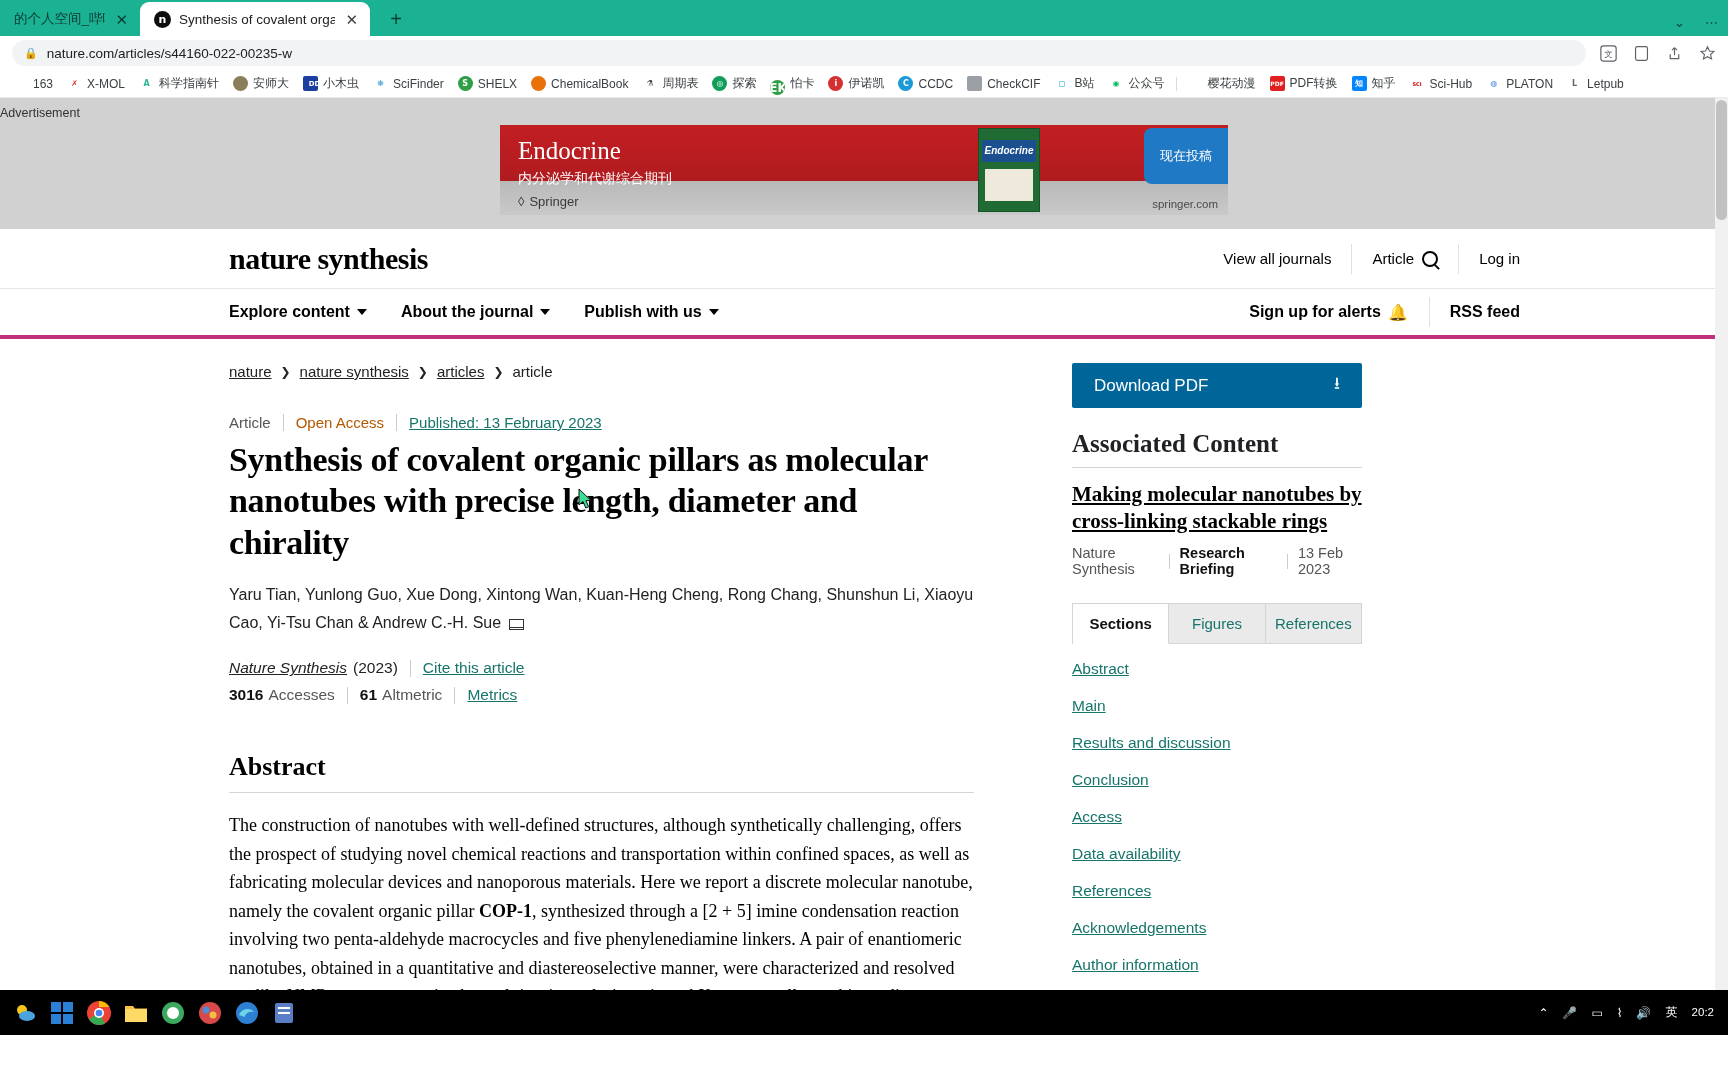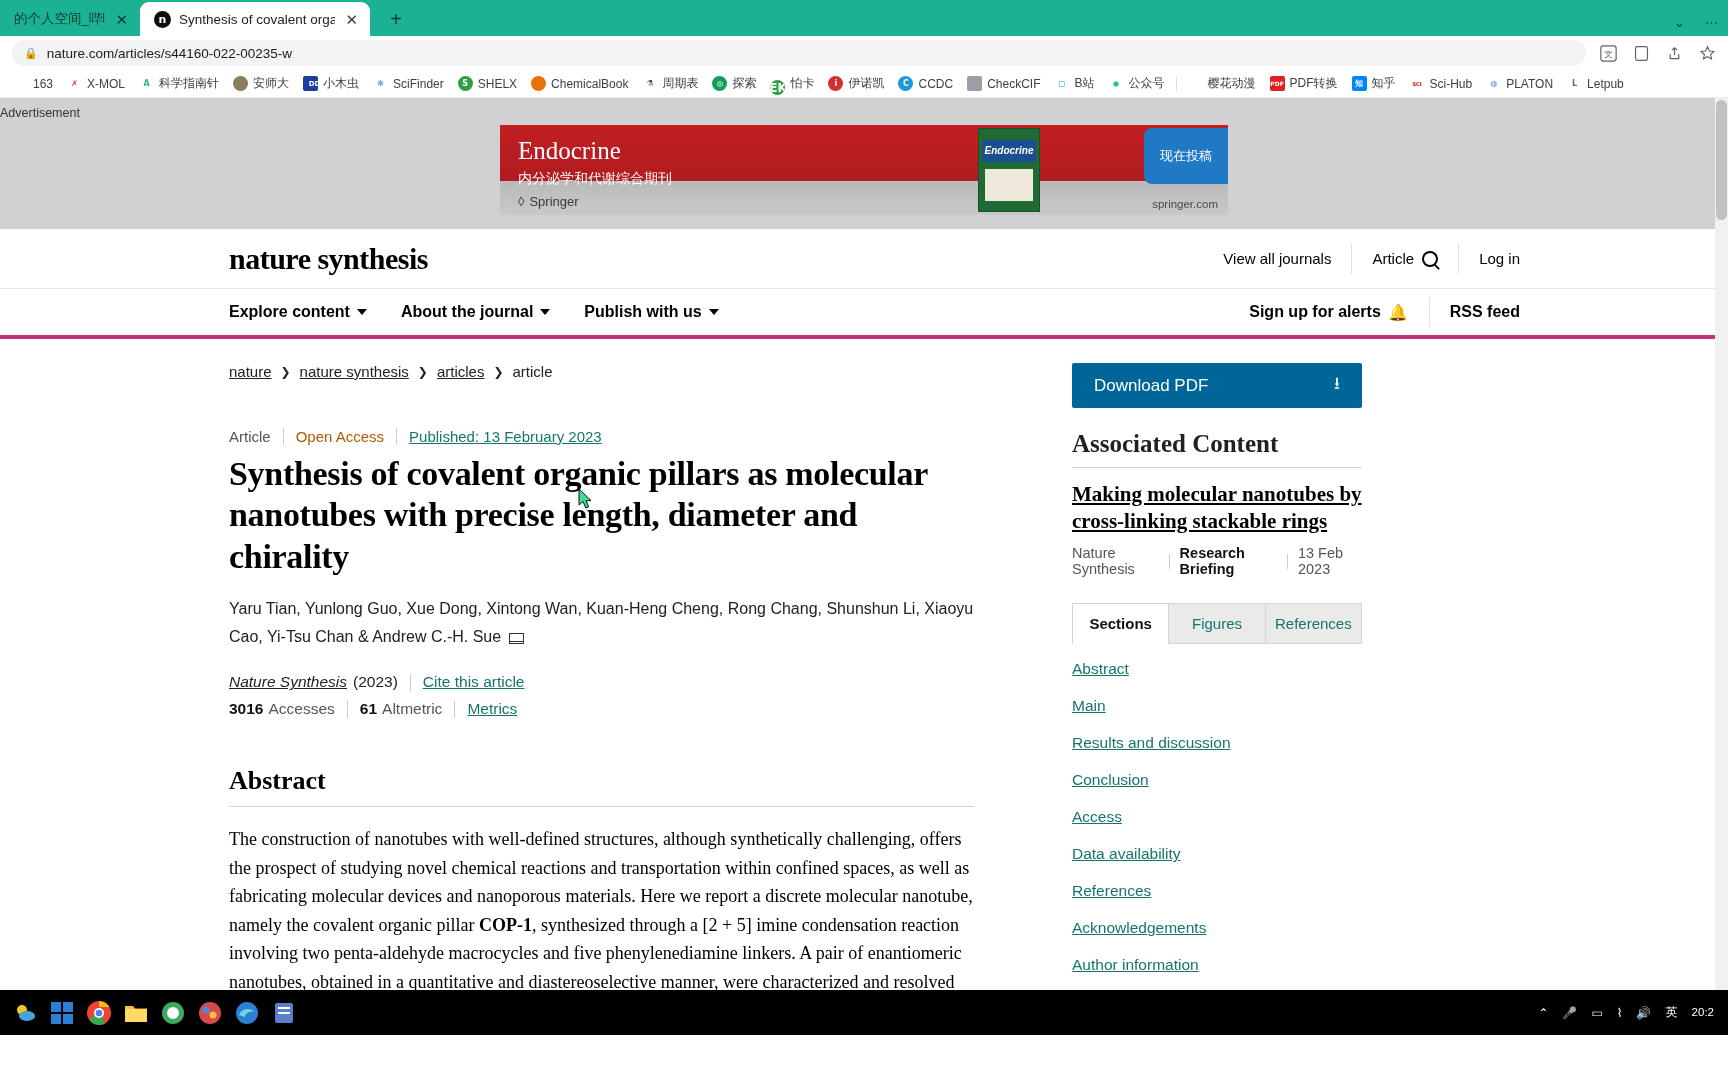--- a/index.html
+++ b/index.html
@@ -141,21 +141,21 @@
   }
   .nav-item { font-size: 16px; font-weight: bold; color: #000; margin-right: 34px; display:flex; align-items:center; gap:7px;}
   .caret { width:0;height:0;border-left:5px solid transparent;border-right:5px solid transparent;border-top:6px solid #000; display:inline-block;}
   .journal-nav-right { margin-left: auto; display:flex; align-items:center; }
   .jn-r-item { font-size: 16px; font-weight: bold; color: #000; padding: 0 20px; display:flex; align-items:center; gap:8px;}
 
   .content-wrap { display: flex; padding: 0 188px 0 229px; gap: 0; }
   .main-col { width: 745px; padding-top: 24px; }
   .side-col { width: 388px; padding-top: 24px; padding-left: 98px; }
 
-  .breadcrumb { font-size: 15px; color: #222; display: flex; align-items: center; gap: 9px; margin-bottom: 48px; }
+  .breadcrumb { font-size: 15px; color: #222; display: flex; align-items: center; gap: 9px; margin-bottom: 34px; }
   .breadcrumb a { color: #222; text-decoration: underline; }
   .bc-sep { color: #222; font-size: 12px; }
 
   .art-meta { font-size: 15px; display: flex; align-items: center; gap: 0; color: #555; margin-bottom: 8px;}
   .art-meta .sep { width: 1px; height: 17px; background: #ccc; margin: 0 12px; }
   .oa { color: #b35900; }
   .pubdate { color: #16756b; text-decoration: underline; }
 
   h1.art-title {
     font-family: "Liberation Serif", serif;

